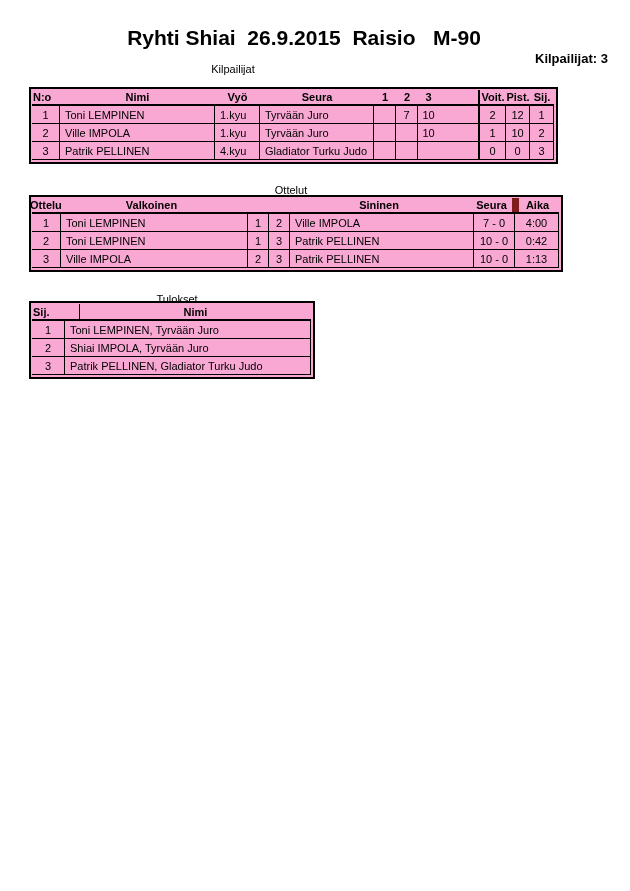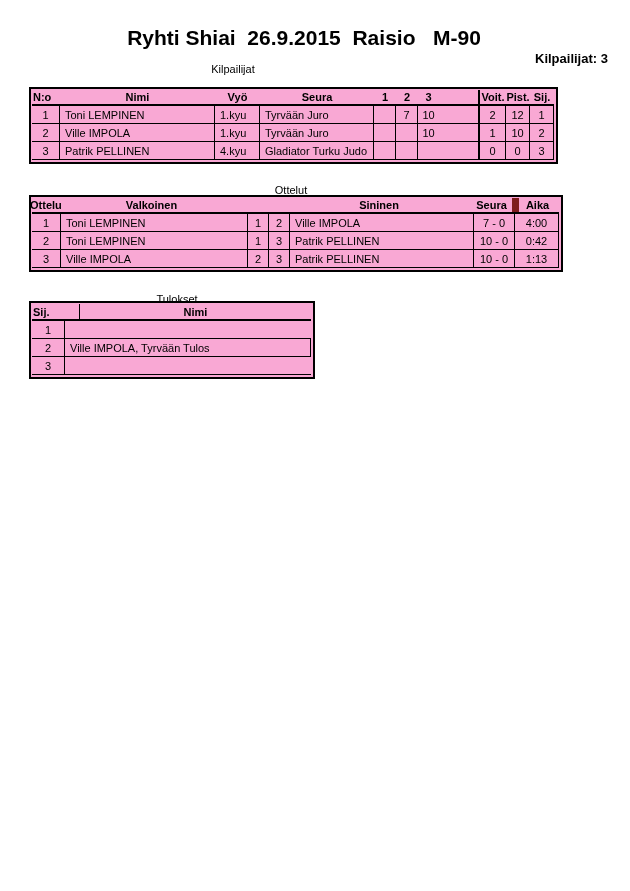--- a/index.html
+++ b/index.html
@@ -158,23 +158,25 @@
 
   <div id="h-tulokset" class="sec-heading">Tulokset</div>
 
   <div id="t-tulokset" class="tbl">
     <div class="hrow">
       <div class="cell hl r-sijh br">Sij.</div>
       <div class="cell r-nimih">Nimi</div>
     </div>
     <div class="row">
       <div class="cell r-sij br">1</div>
+      <div class="cell cl r-nimi br">Toni LEMPINEN, Tyrvään Juro</div>
     </div>
     <div class="row">
       <div class="cell r-sij br">2</div>
-      <div class="cell cl r-nimi br">Ville IMPOLA, Tyrvään Tulos</div>
+      <div class="cell cl r-nimi br">Shiai IMPOLA, Tyrvään Juro</div>
     </div>
     <div class="row">
       <div class="cell r-sij br">3</div>
+      <div class="cell cl r-nimi br">Patrik PELLINEN, Gladiator Turku Judo</div>
     </div>
   </div>
 
 </div>
 
 </body></html>

